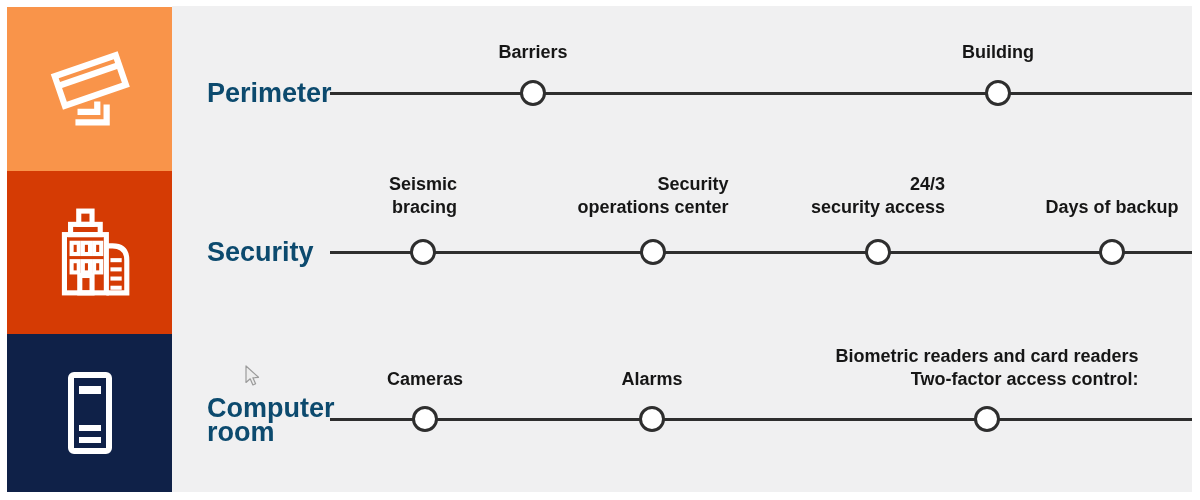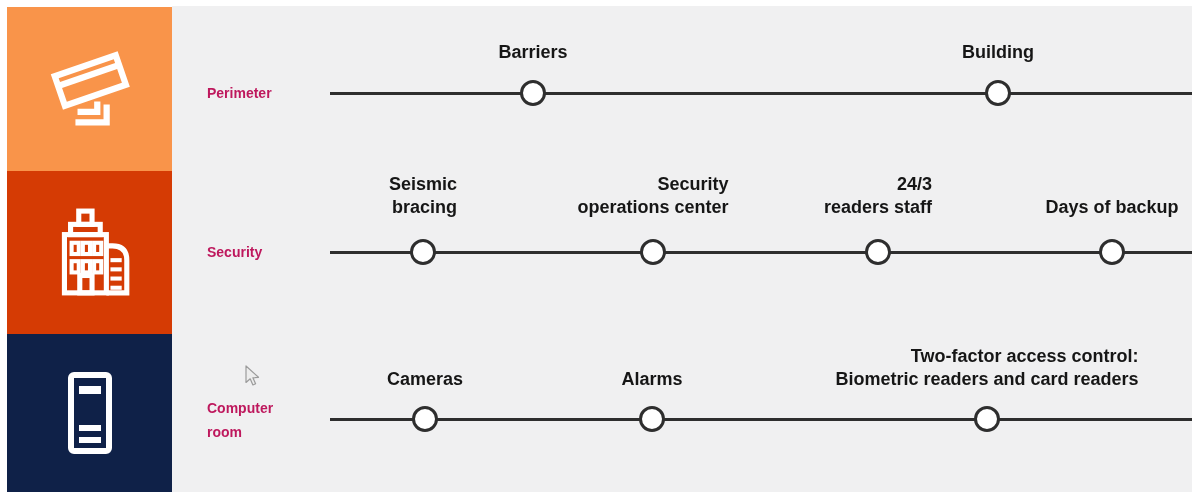--- a/index.html
+++ b/index.html
@@ -21,21 +21,21 @@
   .block-computer{top:334px;height:158px;background:#0F2148;}
   .row-line{
     position:absolute;left:330px;width:862px;height:3px;background:#2E2E2E;
   }
   .dot{
     position:absolute;width:26px;height:26px;box-sizing:border-box;
     border:3px solid #2E2E2E;border-radius:50%;background:#FFFFFF;
   }
   .row-label{
     position:absolute;left:207px;
-    font-size:14px;font-weight:bold;color:#be185d;line-height:24px;
+    font-size:27px;font-weight:bold;color:#0c4a6e;line-height:24px;
   }
   .row-label span{display:block;}
   .node-label{
     position:absolute;transform:translateX(-50%);
     text-align:right;font-size:18px;font-weight:600;color:#161616;
     line-height:23px;white-space:nowrap;
   }
   .node-label span{display:block;}
   .r1{bottom:436px;}
   .r2{bottom:281px;}
@@ -115,21 +115,21 @@
   <span>bracing</span>
 </div>
 <div class="dot" style="left:640px;top:239px"></div>
 <div class="node-label r2" style="left:653px">
   <span>Security</span>
   <span>operations center</span>
 </div>
 <div class="dot" style="left:865px;top:239px"></div>
 <div class="node-label r2" style="left:878px">
   <span>24/3</span>
-  <span>readers staff</span>
+  <span>security access</span>
 </div>
 <div class="dot" style="left:1099px;top:239px"></div>
 <div class="node-label r2" style="left:1112px">
   <span>Days of backup</span>
 </div>
 
 <div class="row-label" style="top:396px">
   <span>Computer</span>
   <span>room</span>
 </div>
@@ -137,19 +137,19 @@
 <div class="dot" style="left:412px;top:406px"></div>
 <div class="node-label r3" style="left:425px">
   <span>Cameras</span>
 </div>
 <div class="dot" style="left:639px;top:406px"></div>
 <div class="node-label r3" style="left:652px">
   <span>Alarms</span>
 </div>
 <div class="dot" style="left:974px;top:406px"></div>
 <div class="node-label r3" style="left:987px">
+  <span>Biometric readers and card readers</span>
   <span>Two-factor access control:</span>
-  <span>Biometric readers and card readers</span>
 </div>
 
 <svg class="cursor" width="18" height="24" viewBox="0 0 18 24">
   <path d="M3,2 L3,18.5 L7.2,14.8 L9.9,21 L12.6,19.8 L9.9,13.8 L15.5,13.3 Z" fill="#EDEDED" stroke="#9B9B9B" stroke-width="1.2" stroke-linejoin="round"></path>
 </svg>
 
 </body></html>

